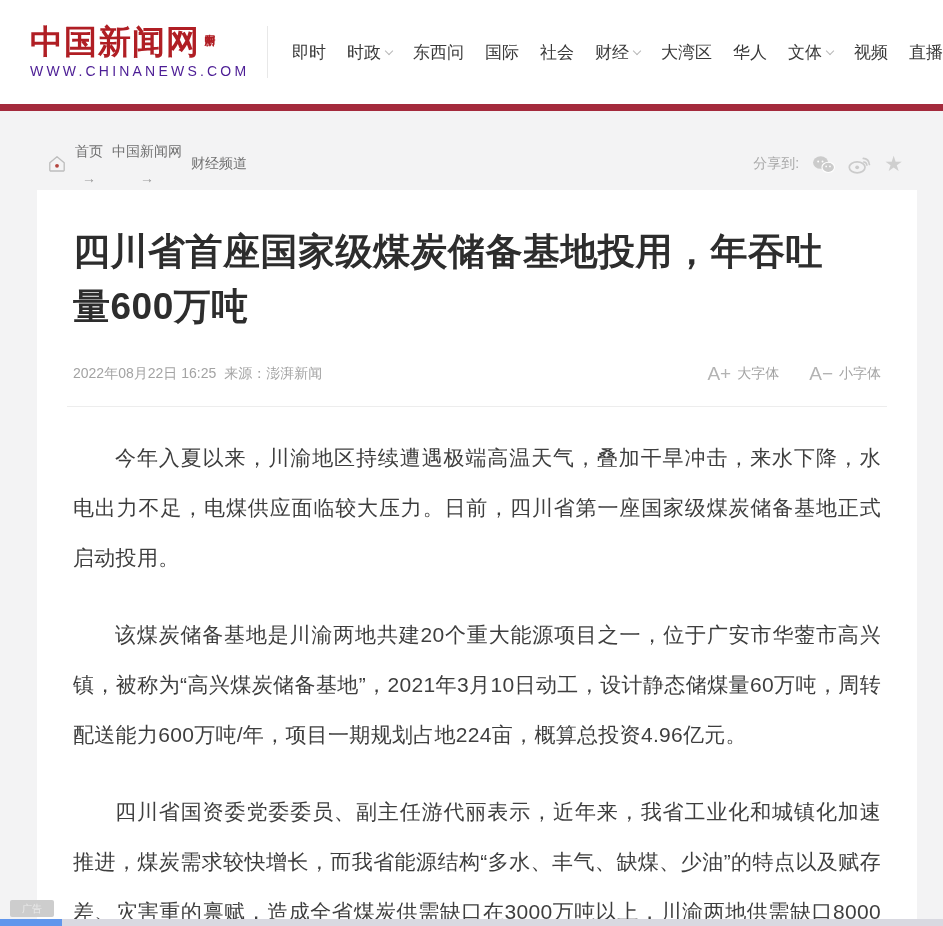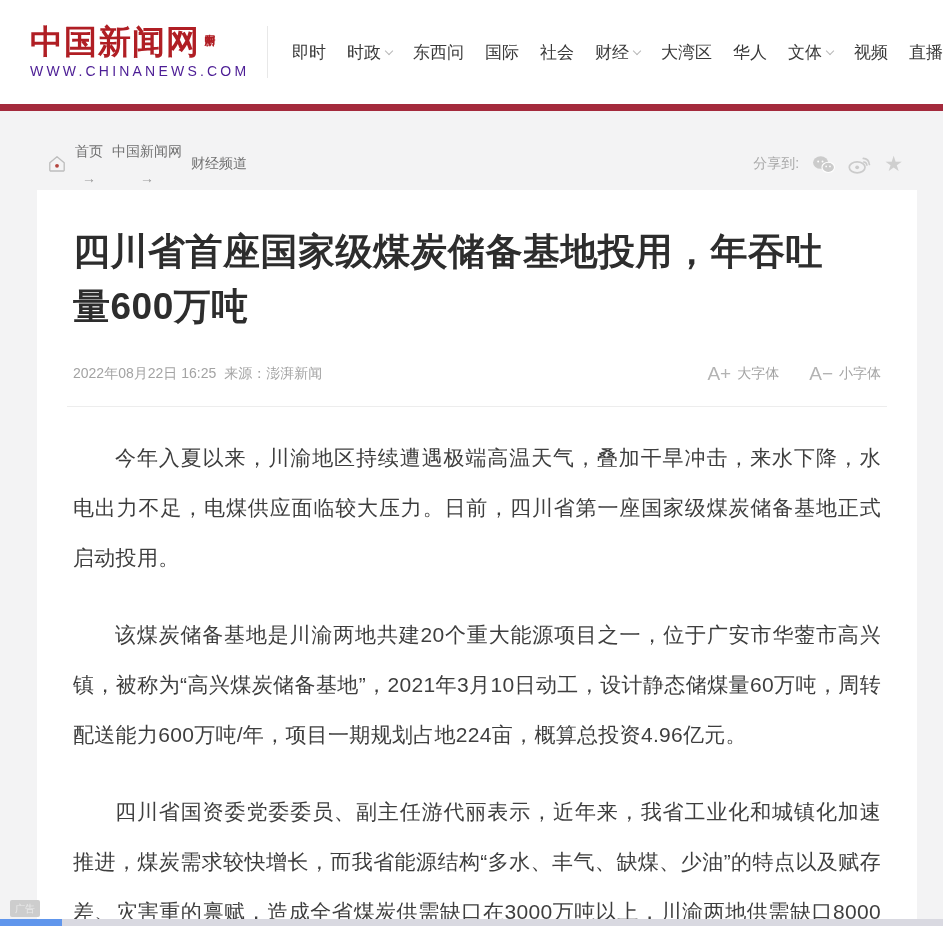--- a/index.html
+++ b/index.html
@@ -43,21 +43,21 @@
   .meta-row { display:flex; justify-content:space-between; align-items:center; margin-top:29px; }
   .meta-left { display:flex; gap:8px; font-size:14px; color:#a3a3a3; }
   .meta-right { display:flex; gap:30px; align-items:center; }
   .font-ctl { display:inline-flex; align-items:center; gap:6px; font-size:14px; color:#a3a3a3; cursor:pointer; }
   .font-ctl .sym { font-size:19px; color:#b3b3b3; }
   .title-divider { border:none; border-top:1px solid #ededed; margin:21px -6px 0; }
   .article-body { margin-top:26px; }
   .para { font-size:21px; line-height:50px; color:#3e3e3e; text-align:justify; text-indent:2em; margin:0 0 27px; letter-spacing:0.3px; }
 
   
-  .ad-badge { position:fixed; left:10px; top:900px; width:30px; height:17px; background:#cdcdcd; color:#e9e9e9; font-size:10px; line-height:17px; text-align:center; border-radius:2px; }
+  .ad-badge { position:fixed; left:10px; top:900px; width:44px; height:17px; background:#cdcdcd; color:#e9e9e9; font-size:10px; line-height:17px; text-align:center; border-radius:2px; }
   .hscrollbar { position:fixed; left:0; top:919px; width:943px; height:7px; background:#d9d9e1; cursor:pointer; }
   .hthumb { width:62px; height:100%; background:#6096ec; cursor:grab; }
 </style>
 </head>
 <body>
 
 <header class="site-header">
   <div class="logo">
     <div class="logo-top">
       <span class="logo-main">中国新闻网</span>

